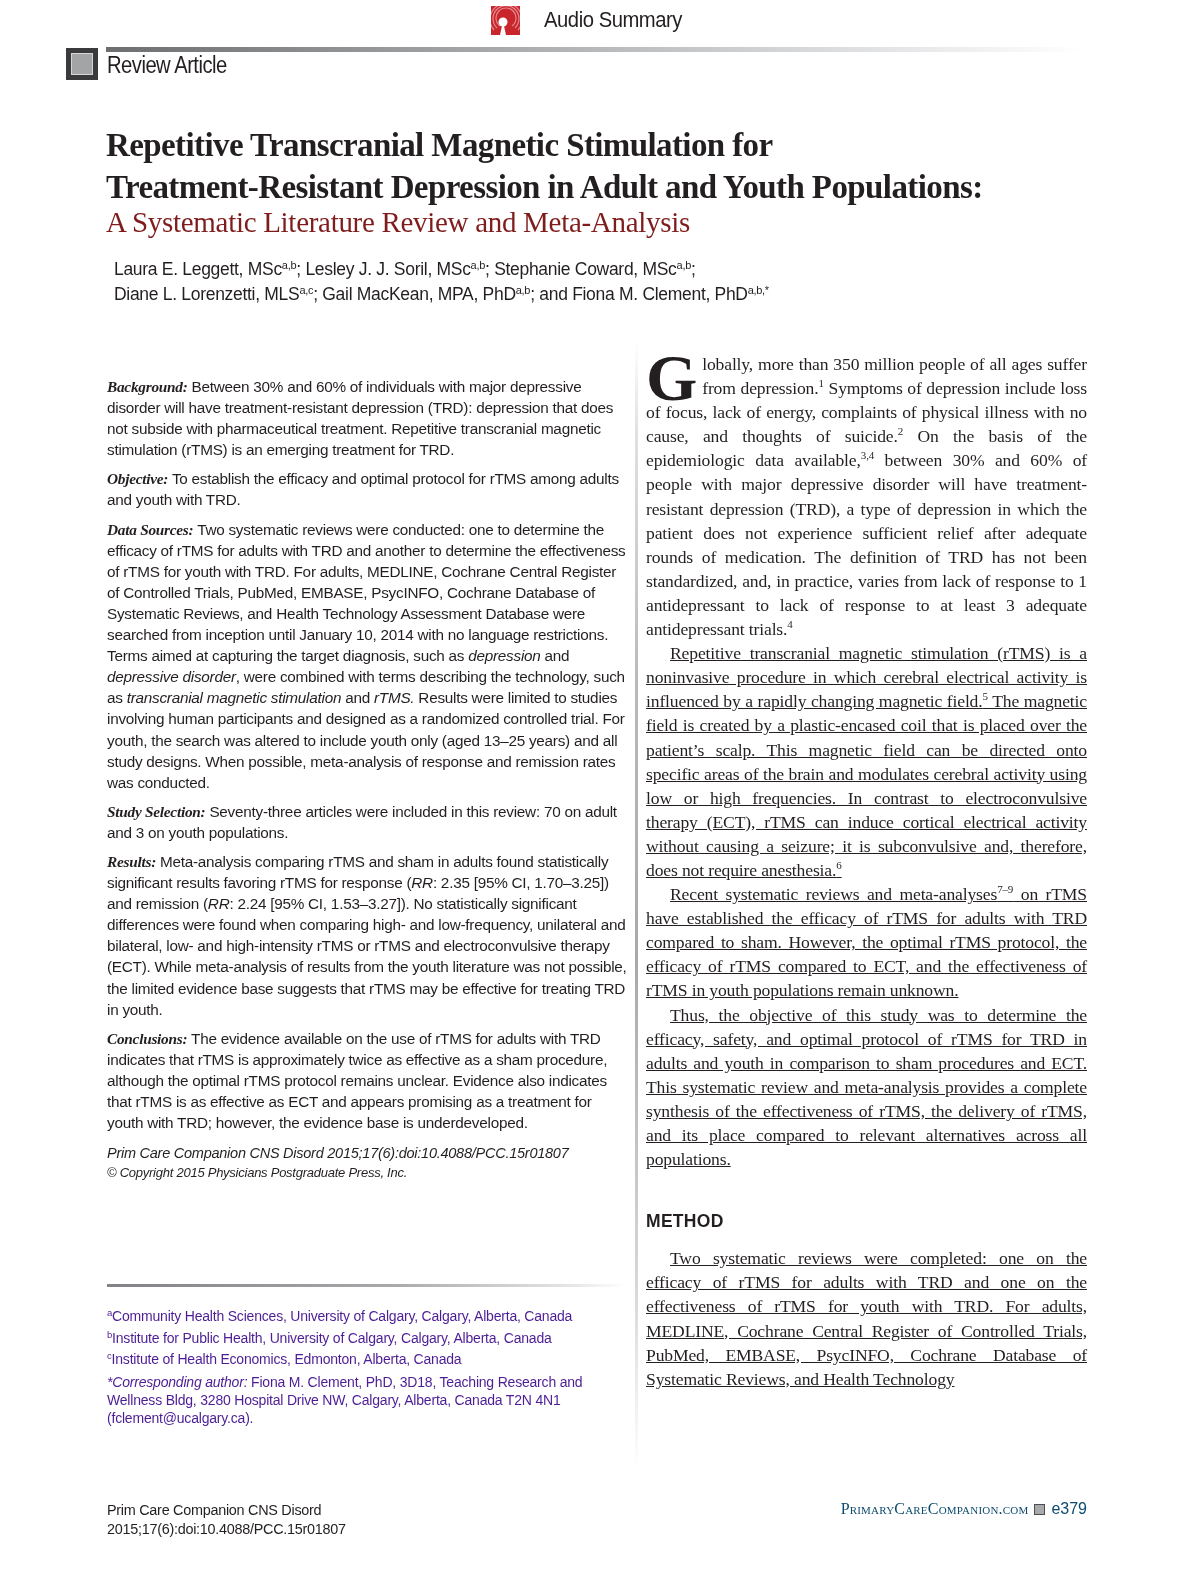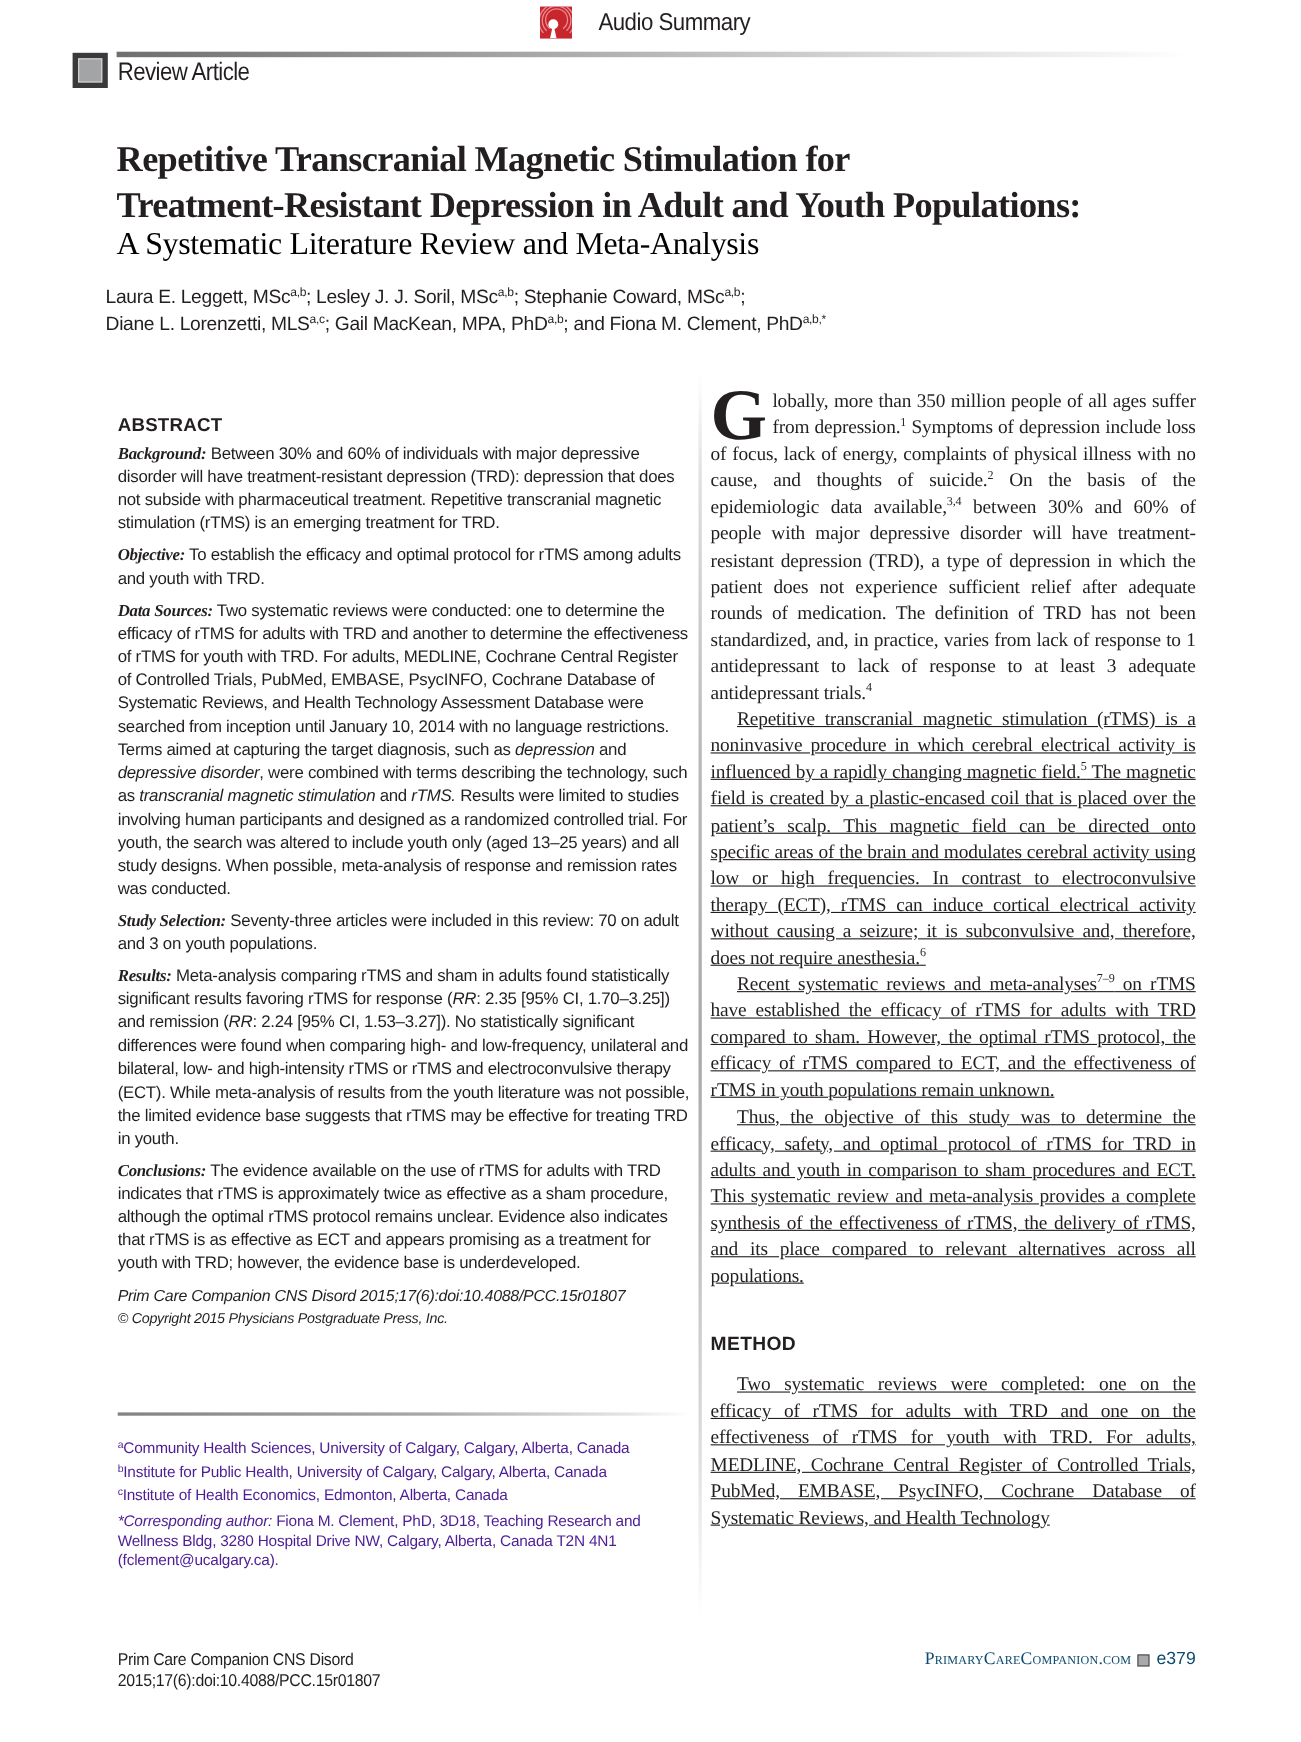--- a/index.html
+++ b/index.html
@@ -13,22 +13,22 @@
   .audio-label { font-family: "Liberation Sans", sans-serif; font-size: 22px; color: #231f20; letter-spacing: -0.5px; transform: scaleX(0.92); transform-origin: left center; }
 
   .review-rule { position: absolute; left: 106px; top: 47px; width: 975px; height: 5px;
     background: linear-gradient(to right, #6d6e70 0%, #a7a9ab 40%, #dcdddf 75%, rgba(255,255,255,0) 100%); }
   .review-box { position: absolute; left: 66px; top: 48px; width: 32px; height: 32px; background: #3a3a3c; }
   .review-box-inner { position: absolute; left: 5px; top: 5px; width: 22px; height: 22px; background: #a2a4a6; border: 1px solid #d6d6d6; }
   .review-label { position: absolute; left: 107px; top: 52px; font-size: 23px; color: #231f20; letter-spacing: -0.6px; transform: scaleX(0.88); transform-origin: left top; }
 
   
   .title { position: absolute; left: 106px; top: 124px; width: 980px; font-family: "Liberation Serif", serif; font-weight: bold; font-size: 33px; line-height: 42px; color: #231f20; letter-spacing: -0.6px; }
-  .subtitle { position: absolute; left: 106px; top: 203px; font-family: "Liberation Serif", serif; font-size: 29px; line-height: 38px; color: #000000; letter-spacing: -0.3px; }
-  .authors { position: absolute; left: 96px; top: 257px; width: 900px; font-size: 17.5px; line-height: 25px; color: #231f20; letter-spacing: -0.3px; }
+  .subtitle { position: absolute; left: 106px; top: 203px; font-family: "Liberation Serif", serif; font-size: 29px; line-height: 38px; color: #7f1d1d; letter-spacing: -0.3px; }
+  .authors { position: absolute; left: 114px; top: 257px; width: 900px; font-size: 17.5px; line-height: 25px; color: #231f20; letter-spacing: -0.3px; }
   .authors sup { font-size: 11px; vertical-align: 6px; line-height: 0; }
 
   
   .left-col { position: absolute; left: 107px; top: 376px; width: 522px; font-size: 15.3px; line-height: 21.1px; color: #231f20; letter-spacing: -0.25px; }
   .abstract-heading { font-weight: bold; font-size: 17px; letter-spacing: 0.2px; margin-bottom: 5px; }
   .abs-para { margin-bottom: 8px; }
   .abs-label { font-weight: bold; font-style: italic; font-family: Liberation Serif, serif; }
   .citation { font-style: italic; font-size: 14.5px; margin-top: 10px; line-height: 21px; }
   .copyright { font-style: italic; font-size: 13px; line-height: 18px; }
   .left-rule { position: absolute; left: 107px; top: 1284px; width: 520px; height: 3px;
@@ -88,21 +88,20 @@
 <div class="authors">
   <span><span>Laura E. Leggett, MSc</span><sup>a,b</sup><span>; </span></span>
   <span><span>Lesley J. J. Soril, MSc</span><sup>a,b</sup><span>; </span></span>
   <span><span>Stephanie Coward, MSc</span><sup>a,b</sup><span>;</span></span><br>
   <span><span>Diane L. Lorenzetti, MLS</span><sup>a,c</sup><span>; </span></span>
   <span><span>Gail MacKean, MPA, PhD</span><sup>a,b</sup><span>; and </span></span>
   <span><span>Fiona M. Clement, PhD</span><sup>a,b,*</sup><span></span></span>
 </div>
 
 <div class="left-col">
-  <div class="abstract-heading">ABSTRACT</div>
 
   <p class="abs-para">
     <span class="abs-label">Background:</span><span> Between 30% and 60% of individuals with major depressive disorder will have treatment-resistant depression (TRD): depression that does not subside with pharmaceutical treatment. Repetitive transcranial magnetic stimulation (rTMS) is an emerging treatment for TRD.</span>
   </p>
   <p class="abs-para">
     <span class="abs-label">Objective:</span><span> To establish the efficacy and optimal protocol for rTMS among adults and youth with TRD.</span>
   </p>
   <p class="abs-para">
     <span class="abs-label">Data Sources:</span><span> Two systematic reviews were conducted: one to determine the efficacy of rTMS for adults with TRD and another to determine the effectiveness of rTMS for youth with TRD. For adults, MEDLINE, Cochrane Central Register of Controlled Trials, PubMed, EMBASE, PsycINFO, Cochrane Database of Systematic Reviews, and Health Technology Assessment Database were searched from inception until January 10, 2014 with no language restrictions. Terms aimed at capturing the target diagnosis, such as </span><em>depression</em><span> and </span><em>depressive disorder</em><span>, were combined with terms describing the technology, such as </span><em>transcranial magnetic stimulation</em><span> and </span><em>rTMS.</em><span> Results were limited to studies involving human participants and designed as a randomized controlled trial. For youth, the search was altered to include youth only (aged 13–25 years) and all study designs. When possible, meta-analysis of response and remission rates was conducted.</span>
   </p>

